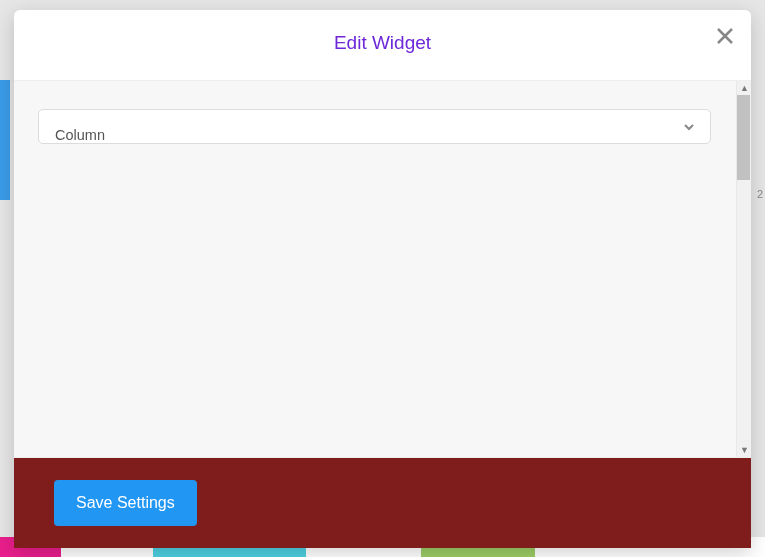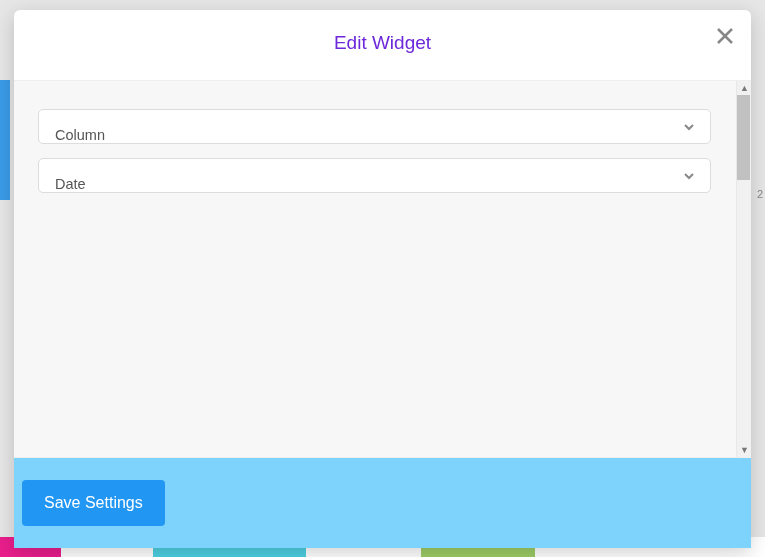--- a/index.html
+++ b/index.html
@@ -164,22 +164,22 @@
       justify-content: center;
     }
     .select-chevron svg {
       width: 12px;
       height: 12px;
       stroke: #888;
       stroke-width: 2;
       fill: none;
     }
     .modal-footer {
-      padding: 22px 24px 22px 8px;
-      background: #7dd3fc;
+      padding: 22px 24px 22px 40px;
+      background: #7f1d1d;
       border-top: 1px solid #eee;
     }
     .save-btn {
       background: #2196f3;
       color: #fff;
       border: none;
       border-radius: 4px;
       padding: 14px 22px;
       font-size: 16px;
       font-weight: 400;
@@ -214,28 +214,20 @@
           <span class="select-value">Column</span>
           <span class="select-chevron">
             <svg viewBox="0 0 12 12">
                 <polyline points="2,4 6,8 10,4"></polyline>
               </svg>
           </span>
         </div>
       </div>
 
       <div class="form-group">
-        <div class="select-control">
-          <span class="select-value">Date</span>
-          <span class="select-chevron">
-            <svg viewBox="0 0 12 12">
-                <polyline points="2,4 6,8 10,4"></polyline>
-              </svg>
-          </span>
-        </div>
       </div>
 
       <div class="form-group">
       </div>
 
 
     </div>
 
     <div class="scrollbar-track">
       <div class="scrollbar-arrow up">▲</div>

